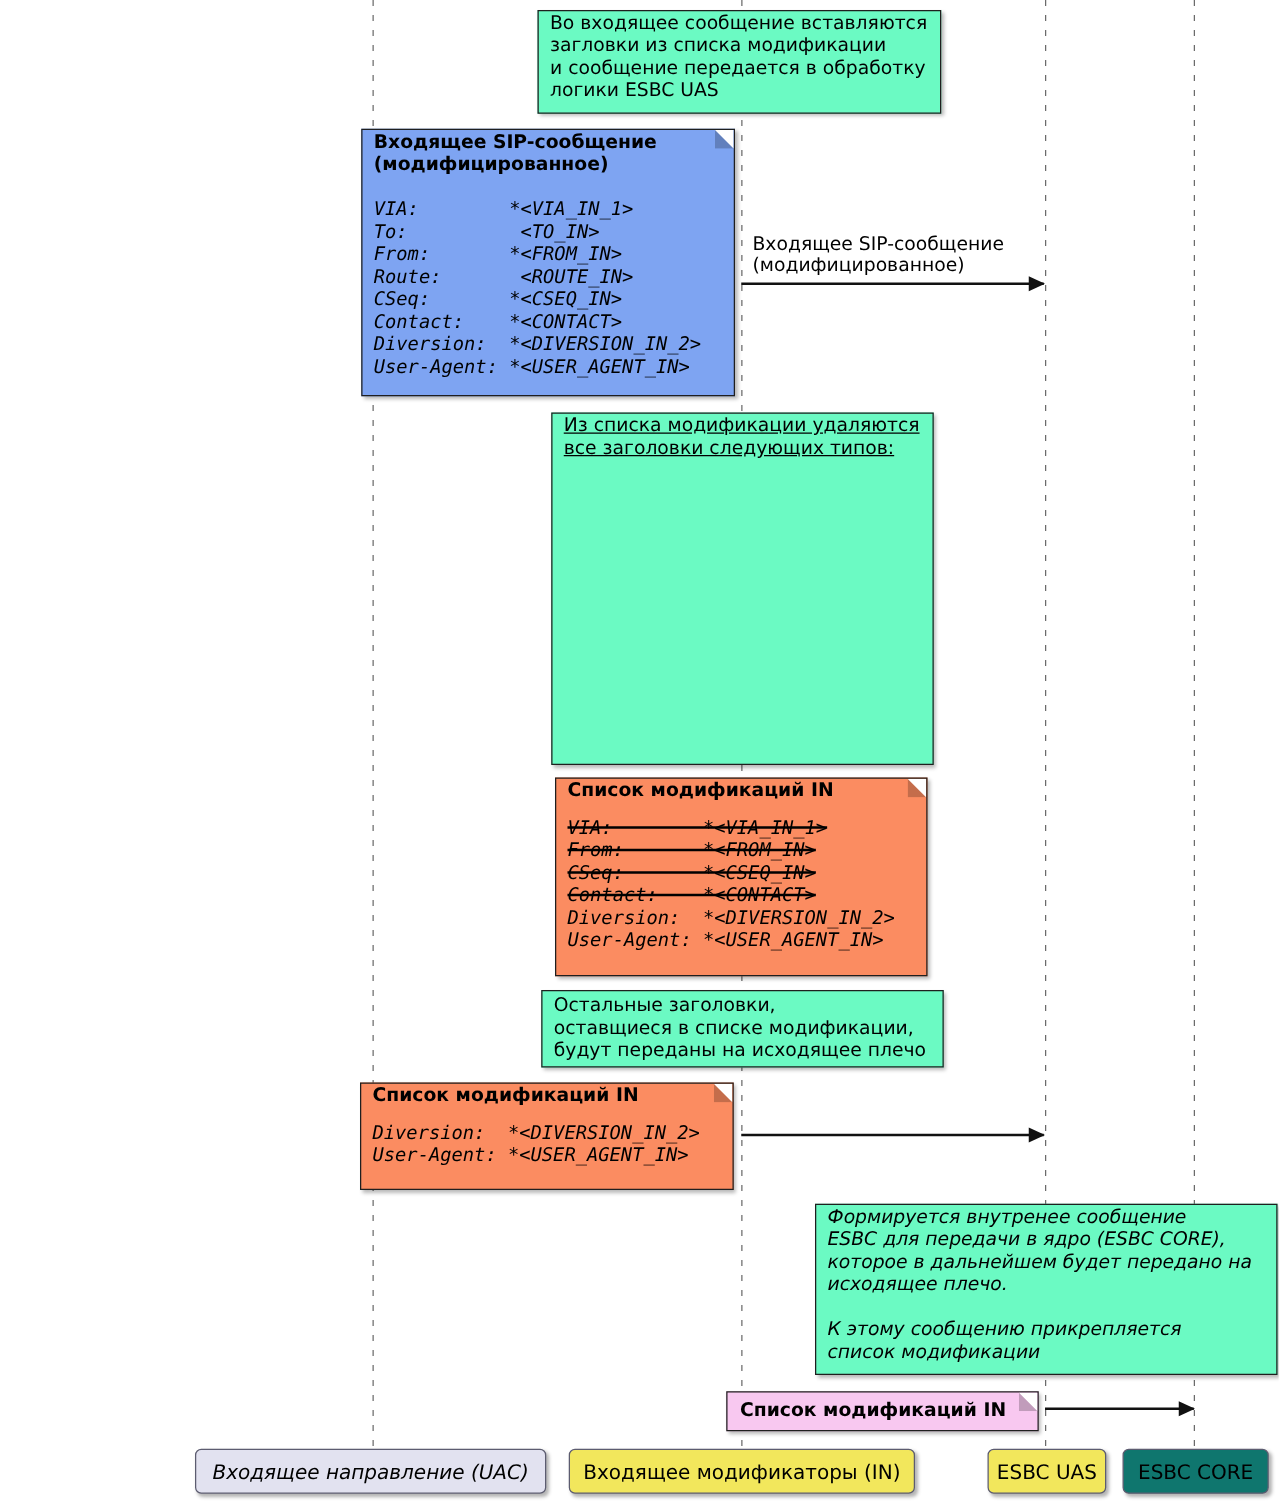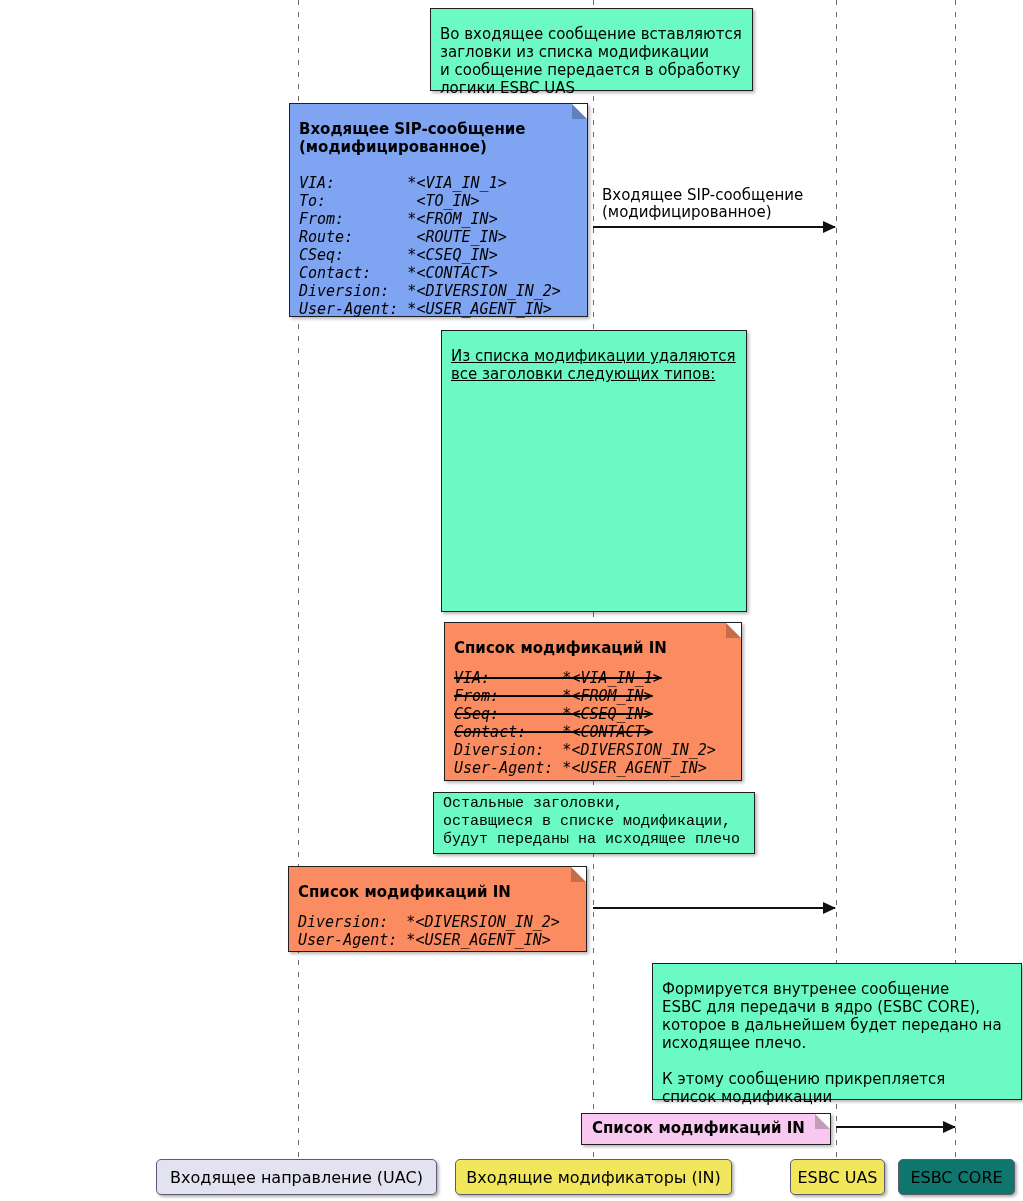--- a/index.html
+++ b/index.html
@@ -11,21 +11,21 @@
   .lifeline{
     position:absolute;top:0;width:1px;height:1159px;z-index:0;
     background:repeating-linear-gradient(180deg,#6b6b6b 0 5px,transparent 5px 12px);
   }
   
   .note{
     position:absolute;z-index:2;border:1px solid #1f1f1f;
     box-shadow:2px 2px 3px rgba(0,0,0,.28);
     font-size:15px;line-height:18px;
   }
-  .note .pad{padding:16px 9px;}
+  .note .pad{padding:0 9px;}
   .pre{white-space:pre;}
   .note-title{font-weight:bold;white-space:pre;}
   .mono{font-family:"DejaVu Sans Mono",monospace;font-size:15px;line-height:18px;white-space:pre;font-style:italic;}
   .struck{text-decoration:line-through;text-decoration-thickness:1.5px;}
   .gap{height:18px;}
   .gap-s{height:12px;}
   
   .fold{position:absolute;top:0;right:0;width:15px;height:15px;z-index:3;}
   .fold .cut{position:absolute;left:0;top:0;width:15px;height:15px;background:#fff;
     clip-path:polygon(0 0,100% 0,100% 100%);}
@@ -102,65 +102,65 @@
     <div class="gap-s"></div>
     <div class="mono struck">VIA:        *&lt;VIA_IN_1&gt;
 From:       *&lt;FROM_IN&gt;
 CSeq:       *&lt;CSEQ_IN&gt;
 Contact:    *&lt;CONTACT&gt;</div>
     <div class="mono">Diversion:  *&lt;DIVERSION_IN_2&gt;
 User-Agent: *&lt;USER_AGENT_IN&gt;</div>
   </div>
 </div>
 
-<div class="note" style="left: 433px; top: 792px; width: 320px; height: 60px; background-color: rgb(107, 250, 195); font-family: Liberation Mono, monospace;">
+<div class="note" style="left: 433px; top: 792px; width: 320px; height: 60px; background-color: rgb(107, 250, 195);">
   <div class="pad pre" style="padding-top:2px">Остальные заголовки,
 оставщиеся в списке модификации,
 будут переданы на исходящее плечо</div>
 </div>
 
 <div class="note" style="left: 288px; top: 866px; width: 297px; height: 84px; background-color: rgb(251, 140, 97);">
   <div class="fold">
       <div class="cut"></div>
       <div class="flap"></div>
     </div>
   <div class="pad">
     <div class="note-title">Список модификаций IN</div>
     <div class="gap-s"></div>
     <div class="mono">Diversion:  *&lt;DIVERSION_IN_2&gt;
 User-Agent: *&lt;USER_AGENT_IN&gt;</div>
   </div>
 </div>
 
 <div class="arrow" style="left:593px;top:907px;width:242px"></div>
 
-<div class="note" style="left: 652px; top: 963px; width: 368px; height: 135px; background-color: rgb(107, 250, 195);">
+<div class="note" style="left: 652px; top: 963px; width: 368px; height: 135px; background-color: rgb(107, 250, 195); font-style: italic;">
   <div class="pad pre">Формируется внутренее сообщение
 ESBC для передачи в ядро (ESBC CORE),
 которое в дальнейшем будет передано на
 исходящее плечо.
 
 К этому сообщению прикрепляется
 список модификации</div>
 </div>
 
 <div class="note" style="left: 581px; top: 1113px; width: 248px; height: 30px; background-color: rgb(248, 200, 240);">
   <div class="fold">
       <div class="cut"></div>
       <div class="flap"></div>
     </div>
   <div class="note-title" style="padding:5px 10px">Список модификаций IN</div>
 </div>
 
 <div class="arrow" style="left:836px;top:1126px;width:119px"></div>
 
-<div class="participant" style="left: 156px; width: 281px; background-color: rgb(226, 226, 240);">
+<div class="participant" style="left: 156px; width: 281px; background-color: rgb(226, 226, 240); font-style: italic;">
   <span>Входящее направление (UAC)</span>
 </div>
 <div class="participant" style="left: 455px; width: 277px; background-color: rgb(242, 231, 92);">
-  <span>Входящие модификаторы (IN)</span>
+  <span>Входящее модификаторы (IN)</span>
 </div>
 <div class="participant" style="left: 790px; width: 95px; background-color: rgb(242, 231, 92);">
   <span>ESBC UAS</span>
 </div>
 <div class="participant" style="left: 898px; width: 117px; background-color: #0f766e;">
   <span>ESBC CORE</span>
 </div>
 
 </body></html>

